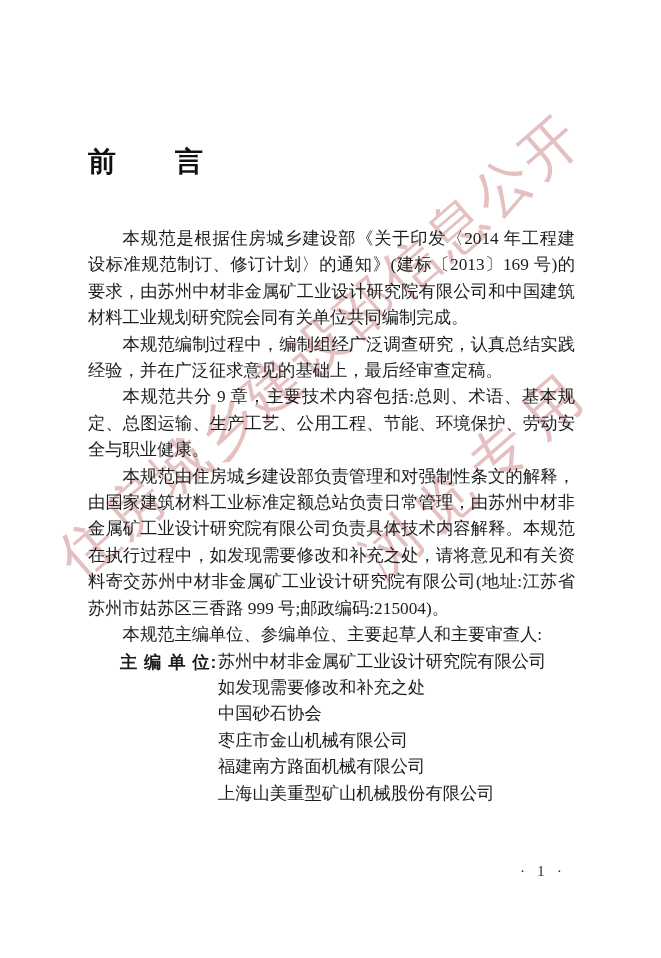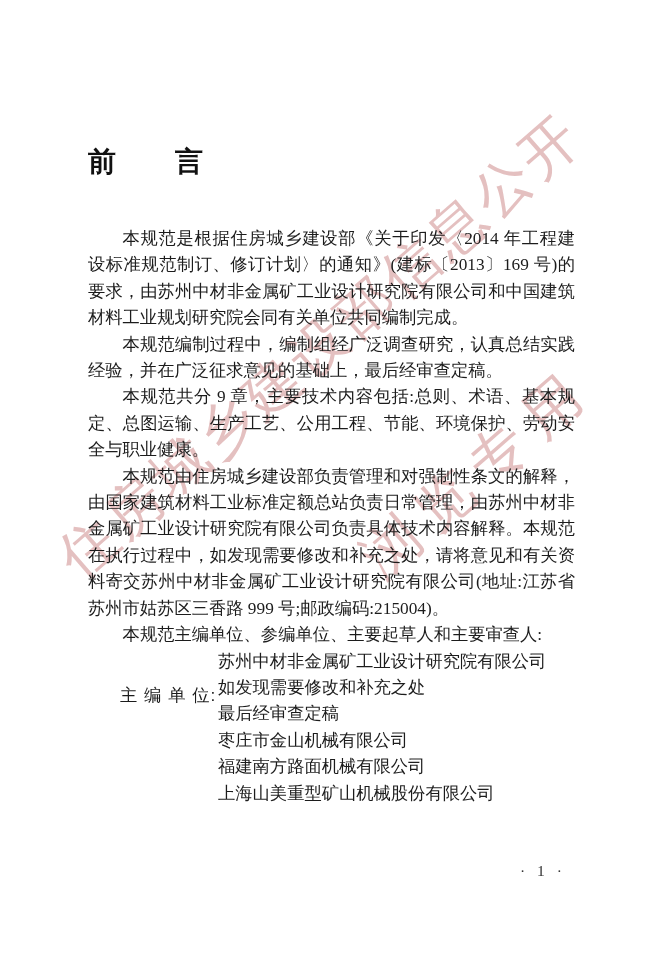--- a/index.html
+++ b/index.html
@@ -29,21 +29,21 @@
     font-size:17.3px;line-height:26.4px;text-align:justify;
     text-justify:inter-ideograph;
   }
   .body-text p{margin:0;text-indent:2em;}
   
   .units{margin:0;}
   .unit-row{position:relative;min-height:26.4px;padding-left:130px;text-align:left;}
   .unit-label{
     position:absolute;left:32px;top:0;
     font-family:"Liberation Sans","DejaVu Sans",sans-serif;
-    font-weight:normal;letter-spacing:1px;margin-top:33px;
+    font-weight:bold;letter-spacing:1px;
   }
   
   .page-number{
     position:absolute;z-index:2;left:508px;top:862px;width:70px;
     text-align:center;font-size:15.5px;color:#333;letter-spacing:4px;
   }
   
   .site-logo{
     position:absolute;z-index:2;left:514px;top:903px;width:146px;height:52px;
     color:#b2b2b4;
@@ -82,21 +82,21 @@
 
     <div class="units">
       <div class="unit-row">
         <span class="unit-label">主 编 单 位:</span>
         <span>苏州中材非金属矿工业设计研究院有限公司</span>
       </div>
       <div class="unit-row">
         <span>如发现需要修改和补充之处</span>
       </div>
       <div class="unit-row">
-        <span>最后经审查定稿</span>
+        <span>中国砂石协会</span>
       </div>
       <div class="unit-row">
         <span>枣庄市金山机械有限公司</span>
       </div>
       <div class="unit-row">
         <span>福建南方路面机械有限公司</span>
       </div>
       <div class="unit-row">
         <span>上海山美重型矿山机械股份有限公司</span>
       </div>

